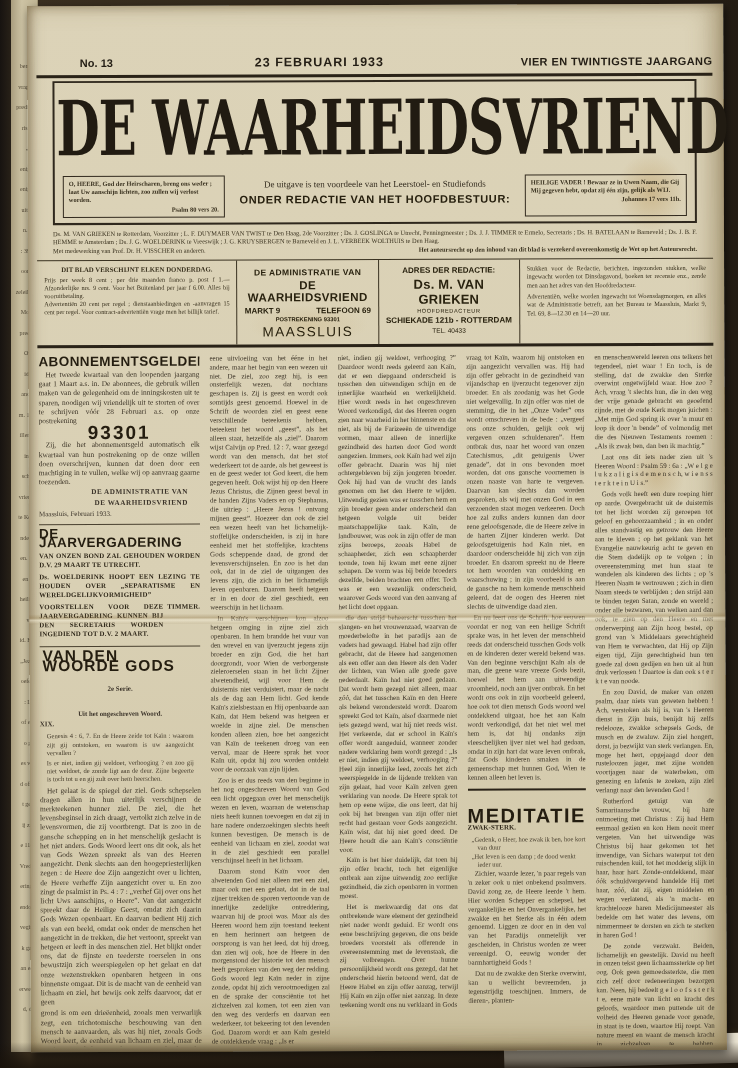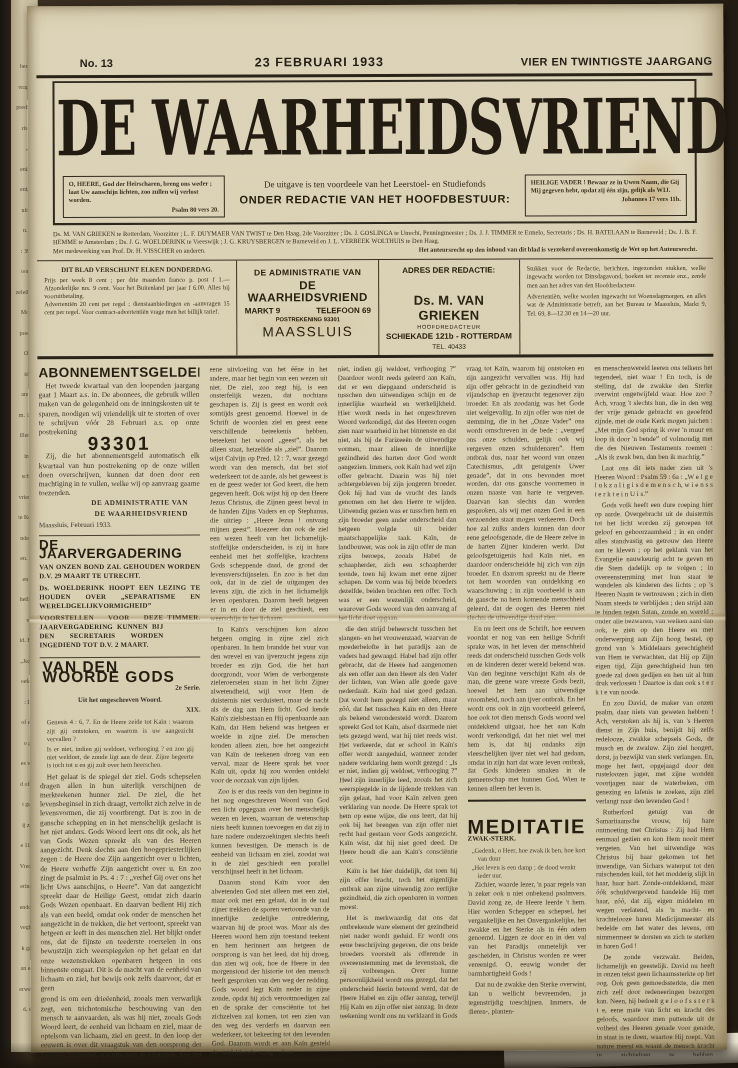--- a/index.html
+++ b/index.html
@@ -61,21 +61,21 @@
   .ibox + .ibox{border-left:1px solid #3a3221;}
   .ib1{flex:1.5;font-size:6.3px;line-height:8px;text-align:justify;color:#3a321f;}
   .ib1 .ib-title{text-align:center;font-weight:bold;font-size:6.8px;margin-bottom:2px;}
   .ib-c{flex:1.02;text-align:center;font-family:"Liberation Sans",sans-serif;color:#29220f;}
   .adm1{font-size:8.5px;font-weight:bold;letter-spacing:.4px;margin-top:2px;}
   .adm2{font-size:11.5px;font-weight:bold;letter-spacing:.4px;margin-top:2px;}
   .adm3{display:flex;justify-content:space-between;font-size:8px;font-weight:bold;margin-top:3px;gap:21px;}
   .adm4{font-size:5.8px;font-weight:bold;margin-top:1px;}
   .adm5{font-size:13.5px;font-weight:normal;letter-spacing:1.5px;margin-top:2px;}
   .red1{font-size:8px;font-weight:bold;margin-top:1px;}
-  .red2{font-size:13px;font-weight:bold;margin-top:18px;letter-spacing:.2px;}
+  .red2{font-size:13px;font-weight:bold;margin-top:2px;letter-spacing:.2px;}
   .red3{font-size:5.6px;margin-top:1px;letter-spacing:.6px;}
   .red4{font-size:8px;font-weight:bold;margin-top:2px;}
   .red5{font-size:6.5px;margin-top:2px;}
   .ib4{flex:1.45;font-size:6.3px;line-height:8.4px;text-align:justify;color:#3a321f;}
   .ib4 p{margin:0 0 3px;}
   
   .bodycols{display:flex;gap:10px;margin-top:7px;height:692px;overflow:hidden;padding:0 1px;}
   .col{overflow:hidden;}
   .c1{width:161px;font-size:7.4px;line-height:9.2px;}
   .cn{flex:1;font-size:7px;line-height:8.9px;}
@@ -86,23 +86,23 @@
   .num93301{text-align:center;font-family:"Liberation Sans",sans-serif;font-weight:bold;
             font-size:19px;letter-spacing:2px;color:#241d10;margin:3px 0;}
   .sig{ text-align:right;font-weight:bold;font-size:7.2px;letter-spacing:.5px;margin:1px 12px 0 0;}
   .place{font-size:7px;margin-top:2px;}
   .rule{border:0;border-top:1px solid #4a4130;margin:5px 0 4px;}
   .jaarv p{margin:0 0 3px;font-weight:bold;font-size:6.9px;line-height:9px;text-align:justify;
            letter-spacing:.2px;color:#30281a;}
   .jv-last{display:flex;justify-content:space-between;}
   h3.head2{font-family:"Liberation Sans",sans-serif;font-size:15.5px;letter-spacing:1px;
            color:#241d10;margin:4px 3px 3px;text-align:left;font-weight:bold;}
-  .serie{text-align:right;font-weight:bold;font-size:7px;margin:0;}
+  .serie{text-align:center;font-weight:bold;font-size:7px;margin:15px;}
   .subser{text-align:center;font-weight:bold;font-size:6.8px;margin:2px 0 0;}
-  .romnum{text-align:right;font-weight:bold;font-size:7px;margin:2px 0 3px;}
+  .romnum{text-align:left;font-weight:bold;font-size:7px;margin:2px 0 3px;}
   .scripture{font-size:6.6px;line-height:8.2px;padding:0 7px;margin:0 0 2px;text-align:justify;color:#453c2c;}
   .medblock{margin-top:6px;border-top:2px solid #2a2318;padding-top:19px;}
   h2.medhead{font-family:"Liberation Sans",sans-serif;font-size:20px;letter-spacing:1.5px;
              color:#241d10;margin:2px 0 3px;font-weight:bold;}
   .medsub{font-weight:bold;font-size:6.9px;margin:0 0 3px;color:#30281a;}
   .medq{font-size:6.5px;line-height:8px;margin:0 0 1px;padding-left:10px;text-indent:-6px;color:#453c2c;}
 </style>
 </head>
 <body>
 

